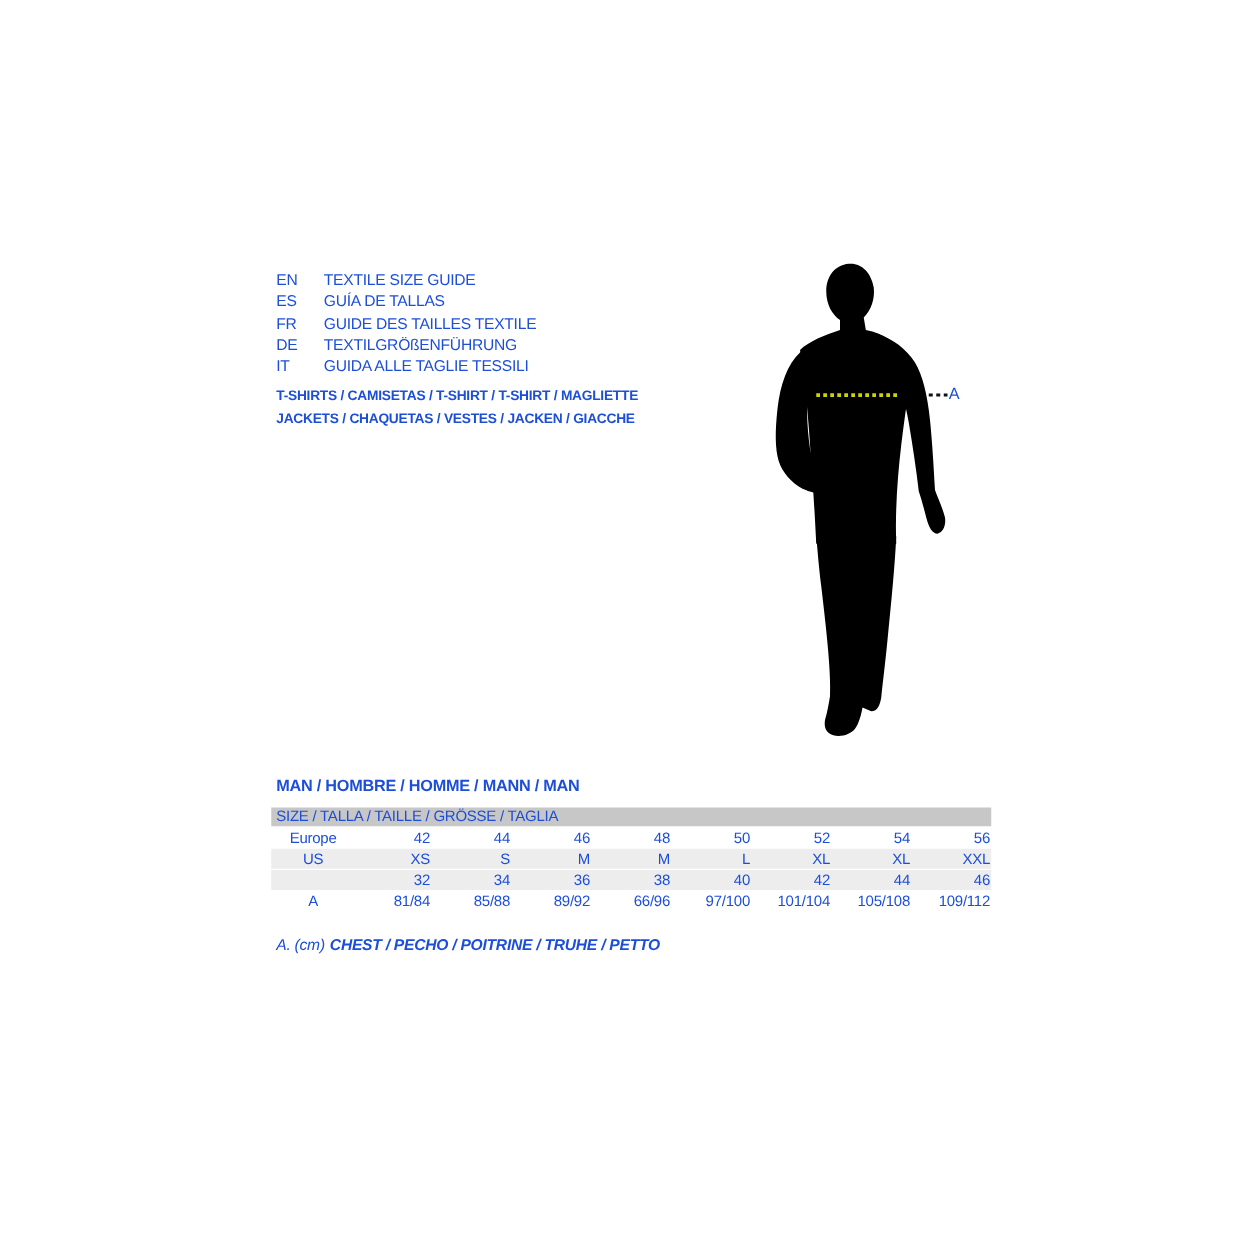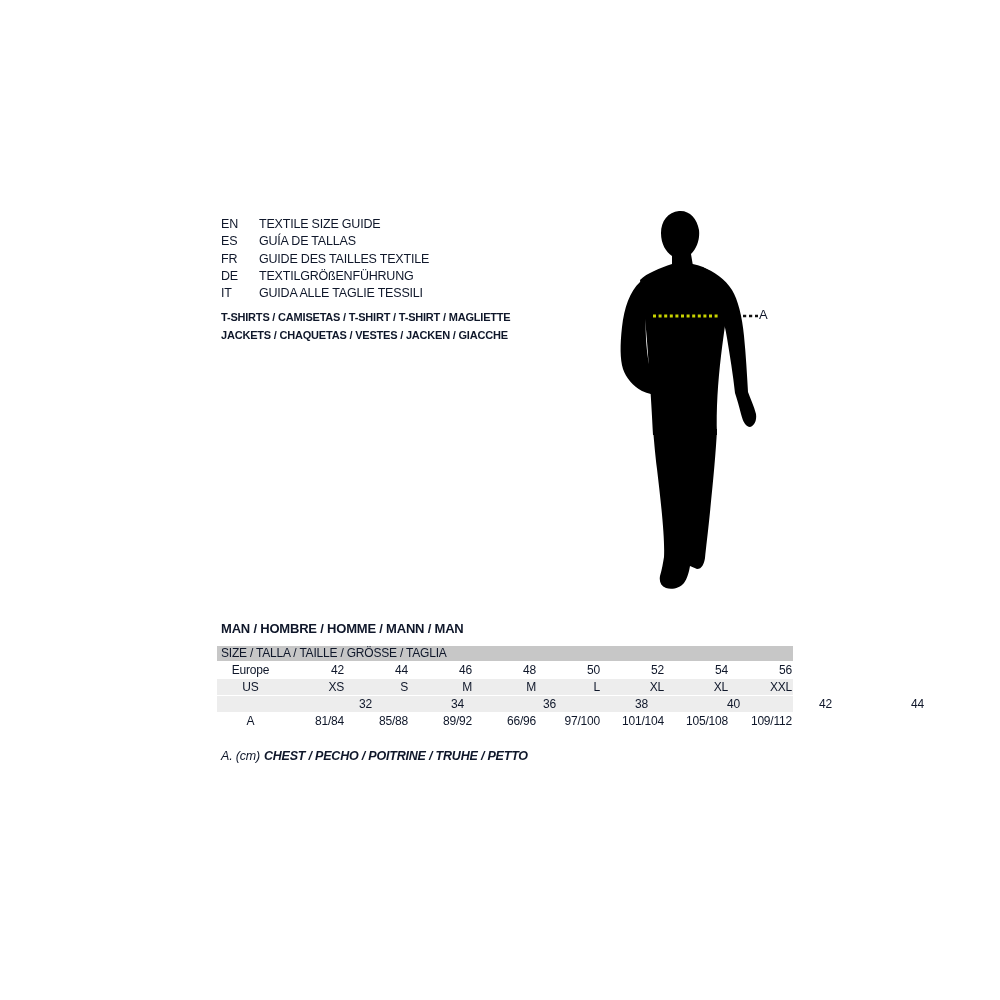--- a/index.html
+++ b/index.html
@@ -1,18 +1,18 @@
 <!DOCTYPE html>
 <html><head>
 <meta charset="utf-8">
 <style>
   html,body{margin:0;padding:0;background:#fff;}
   .canvas{
     position:relative;width:1000px;height:1000px;background:#ffffff;overflow:hidden;
-    font-family:"Liberation Sans",sans-serif;color:#0f172a;
+    font-family:"Liberation Sans",sans-serif;color:#1d4ed8;
   }
   
   #languages{position:absolute;left:221px;top:216px;}
   .lang-row{display:flex;font-size:12.5px;line-height:17.3px;letter-spacing:-0.2px;}
   .lang-code{width:38px;flex:0 0 38px;}
   
   #categories{position:absolute;left:221px;top:309px;}
   .cat-line{font-weight:bold;font-size:11px;line-height:17.5px;letter-spacing:-0.2px;}
   
   #figure-svg{position:absolute;left:615px;top:205px;width:160px;height:390px;}
@@ -113,21 +113,21 @@
           <span class="label">US</span>
           <span class="val">XS</span>
           <span class="val">S</span>
           <span class="val">M</span>
           <span class="val">M</span>
           <span class="val">L</span>
           <span class="val">XL</span>
           <span class="val">XL</span>
           <span class="val">XXL</span>
         </div>
-        <div class="trow" style="background: rgb(237, 237, 237); gap: 28px;">
+        <div class="trow" style="background: rgb(237, 237, 237);">
           <span class="label"></span>
           <span class="val">32</span>
           <span class="val">34</span>
           <span class="val">36</span>
           <span class="val">38</span>
           <span class="val">40</span>
           <span class="val">42</span>
           <span class="val">44</span>
           <span class="val">46</span>
         </div>

